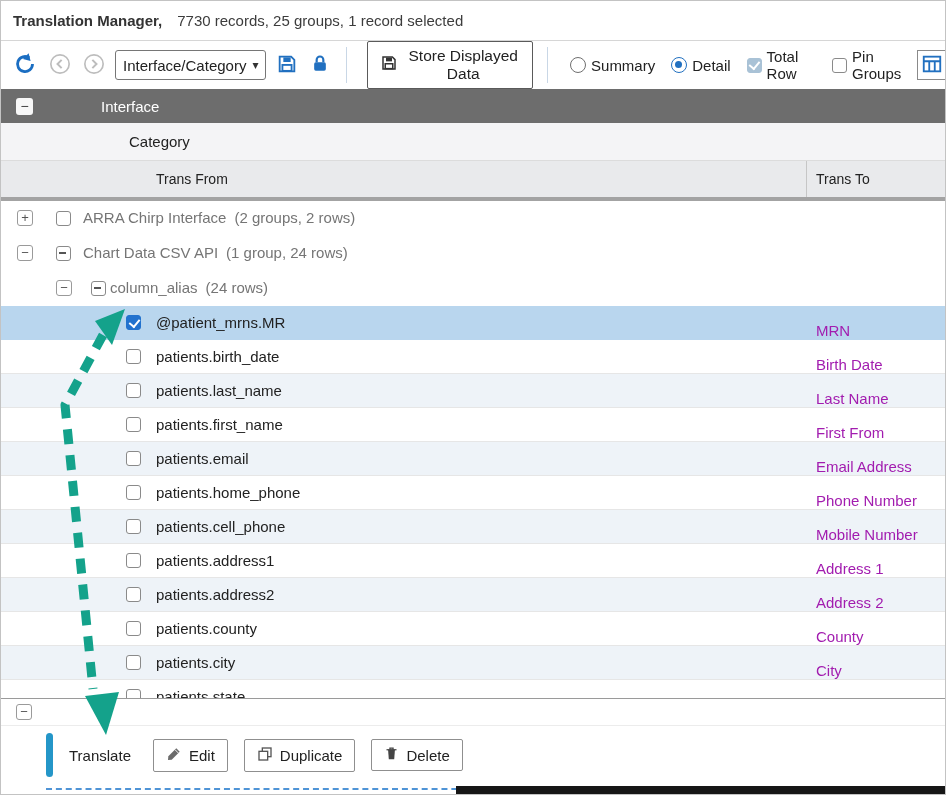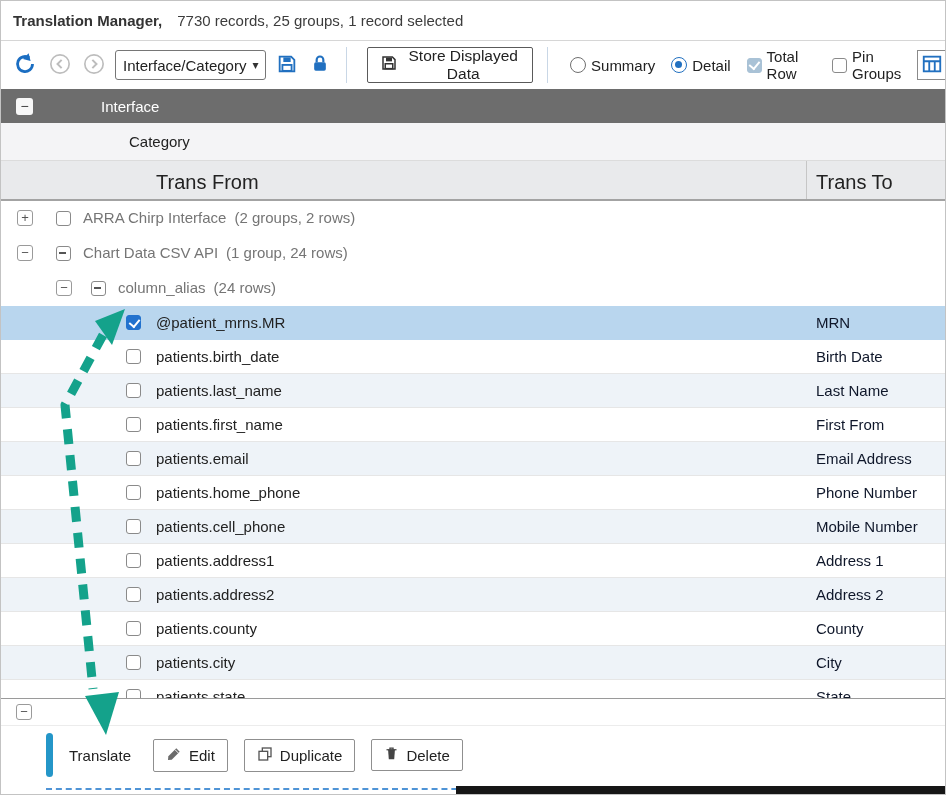--- a/index.html
+++ b/index.html
@@ -13,61 +13,61 @@
   
   .titlebar { height:40px; display:flex; align-items:center; padding:0 12px; border-bottom:1px solid #d6d6d6; font-size:15px; color:#3c3c3c;gap:11px; }
   .titlebar .app-name { font-weight:bold; color:#333; margin-right:4px; }
 
   
   .toolbar { height:48px; display:flex; align-items:center; gap:8px; padding:0 10px; background:#fff; position:relative; }
   .icon-btn { background:none; border:none; cursor:pointer; display:flex; align-items:center; justify-content:center; padding:2px; }
   .vsep { width:1px; height:36px; background:#c9d7e6; margin:0 6px; flex:0 0 auto; }
   .selectbox { display:flex; align-items:center; justify-content:space-between; width:162px; height:30px; border:1px solid #767676; border-radius:3px; padding:0 7px; font-size:15px; background:#fff; cursor:pointer; }
   .selectbox .chev { font-size:12px; color:#333; margin-left:6px; }
-  .store-btn { display:flex; align-items:center; gap:8px; height:36px; border:1px solid #5a5a5a; border-radius:2px; background:#fff; padding:0 12px; font-size:15.5px; font-family:"Liberation Sans",sans-serif; color:#222; cursor:pointer; margin-left:6px; }
+  .store-btn { display:flex; align-items:center; gap:8px; height:48px; border:1px solid #5a5a5a; border-radius:2px; background:#fff; padding:0 12px; font-size:15.5px; font-family:"Liberation Sans",sans-serif; color:#222; cursor:pointer; margin-left:6px; }
   .opt { display:flex; align-items:center; gap:5px; font-size:15px; color:#222; cursor:pointer; margin-left:8px; }
   .radio { width:16px; height:16px; border:1.6px solid #6f6f6f; border-radius:50%; background:#fff; position:relative; flex:0 0 auto; }
   .radio.sel { border-color:#2170c0; }
   .radio.sel::after { content:""; position:absolute; left:2.6px; top:2.6px; width:7.5px; height:7.5px; border-radius:50%; background:#2170c0; }
   .check { width:15px; height:15px; border:1.6px solid #8a8a8a; border-radius:3px; background:#fff; position:relative; flex:0 0 auto; }
   .check.checked-dis { background:#a9c2d6; border-color:#a9c2d6; }
   .check.checked-dis::after { content:""; position:absolute; left:3.6px; top:0.8px; width:4.5px; height:8px; border:solid #fff; border-width:0 2.2px 2.2px 0; transform:rotate(40deg); }
   .grid-btn { margin-left:auto; margin-right:-12px; width:30px; height:30px; border:1px solid #8a8a8a; background:#fff; display:flex; align-items:center; justify-content:center; cursor:pointer; flex:0 0 auto; }
 
   
   .hdr-interface { height:34px; background:#6d6d6d; color:#fff; display:flex; align-items:center; position:relative; font-size:15px; }
   .hdr-toggle { position:absolute; left:15px; width:17px; height:17px; background:#f7f7f7; border-radius:3px; color:#444; font-size:14px; line-height:16px; text-align:center; cursor:pointer; }
   .hdr-interface .lbl { position:absolute; left:100px; }
   .hdr-category { height:38px; background:#f4f4f6; border-bottom:1px solid #dcdcdc; display:flex; align-items:center; font-size:15px; color:#222; position:relative;padding-left:36px; }
   .hdr-category .lbl { position:absolute; left:128px; }
-  .hdr-cols { height:40px; background:#e9eaec; border-bottom:2px solid #a3a3a3; position:relative; font-size:20px; color:#222;text-align:center; }
+  .hdr-cols { height:40px; background:#e9eaec; border-bottom:4px solid #a3a3a3; position:relative; font-size:14px; color:#222;text-align:center; }
   .hdr-cols .from { position:absolute; left:155px; top:10px; }
   .hdr-cols .to { position:absolute; left:815px; top:10px; }
   .hdr-cols .coldiv { position:absolute; left:805px; top:0; width:1px; height:100%; background:#c6c6c6; }
 
   
   .grid { height:497px; overflow:hidden; position:relative; background:#fff; }
   .g-row { position:relative; height:35px; background:#fff; }
   .g-row .toggle { position:absolute; top:9px; width:16px; height:16px; border:1px solid #9a9a9a; border-radius:3px; background:#fff; color:#555; font-size:13px; line-height:14px; text-align:center; cursor:pointer; }
   .g-row .cb { top:10px; }
   .g-row .g-label { position:absolute; top:8px; font-size:15px; color:#757575; white-space:nowrap; }
   .g-row .g-meta { color:#757575; margin-left:8px; }
   .lvl0 .toggle { left:16px; } .lvl0 .cb { left:55px; } .lvl0 .g-label { left:82px; }
-  .lvl1 .toggle { left:55px; } .lvl1 .cb { left:90px; } .lvl1 .g-label { left:117px; }
+  .lvl1 .toggle { left:55px; } .lvl1 .cb { left:90px; } .lvl1 .g-label { left:109px; }
 
   .row { position:relative; height:34px; background:#fff; border-bottom:1px solid #e6e6e6; cursor:default; }
   .row.alt { background:#eef3f8; }
   .row.sel { background:#b9d6ee; border-bottom-color:#b9d6ee; }
   .cb { position:absolute; width:15px; height:15px; border:1.6px solid #8a8a8a; border-radius:3px; background:#fff; cursor:pointer; }
   .cb.checked { background:#2272ce; border-color:#2272ce; }
   .cb.checked::after { content:""; position:absolute; left:3.6px; top:0.6px; width:4.5px; height:8.2px; border:solid #fff; border-width:0 2.2px 2.2px 0; transform:rotate(40deg); }
   .cb.indet::after { content:""; position:absolute; left:2.4px; top:5.2px; width:7px; height:2.2px; background:#555; }
   .row .cb { left:125px; top:9px; }
   .cell-from { position:absolute; left:155px; top:8px; font-size:15px; color:#222; white-space:nowrap; }
-  .cell-to { position:absolute; left:815px; top:8px; font-size:15px; color:#0f172a; white-space:nowrap; }
+  .cell-to { position:absolute; left:815px; top:16px; font-size:15px; color:#a21caf; white-space:nowrap; }
 
   
   .footer-bar { height:28px; border-top:1px solid #9a9a9a; border-bottom:1px solid #ececec; background:#fff; position:relative; }
   .footer-bar .toggle { position:absolute; left:15px; top:5px; width:16px; height:16px; border:1px solid #9a9a9a; border-radius:3px; background:#fff; color:#555; font-size:13px; line-height:14px; text-align:center; cursor:pointer; }
   .footer-panel-wrap { height:62px; background:#fff; padding-left:45px; display:flex; align-items:flex-start; }
   .translate-panel { display:inline-flex; align-items:center; gap:16px; padding:7px 24px 11px 0; border-bottom:2px dashed #4f94d6;justify-content:space-between; }
   .accent { width:7px; height:44px; border-radius:4px; background:#2496c8; flex:0 0 auto; }
   .panel-label { font-size:15px; color:#222; margin-right:6px; }
   .panel-btn { display:flex; align-items:center; gap:7px; border:1px solid #8f8f8f; border-radius:2px; background:#fff; padding:6px 12px; font-size:15px; font-family:"Liberation Sans",sans-serif; color:#222; cursor:pointer; }
 

